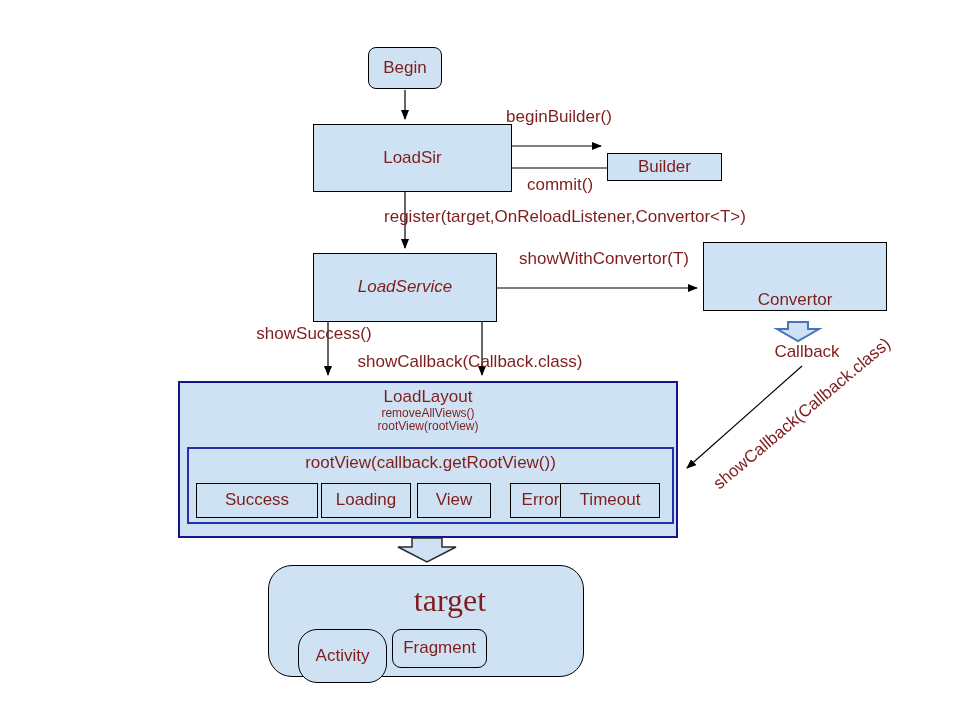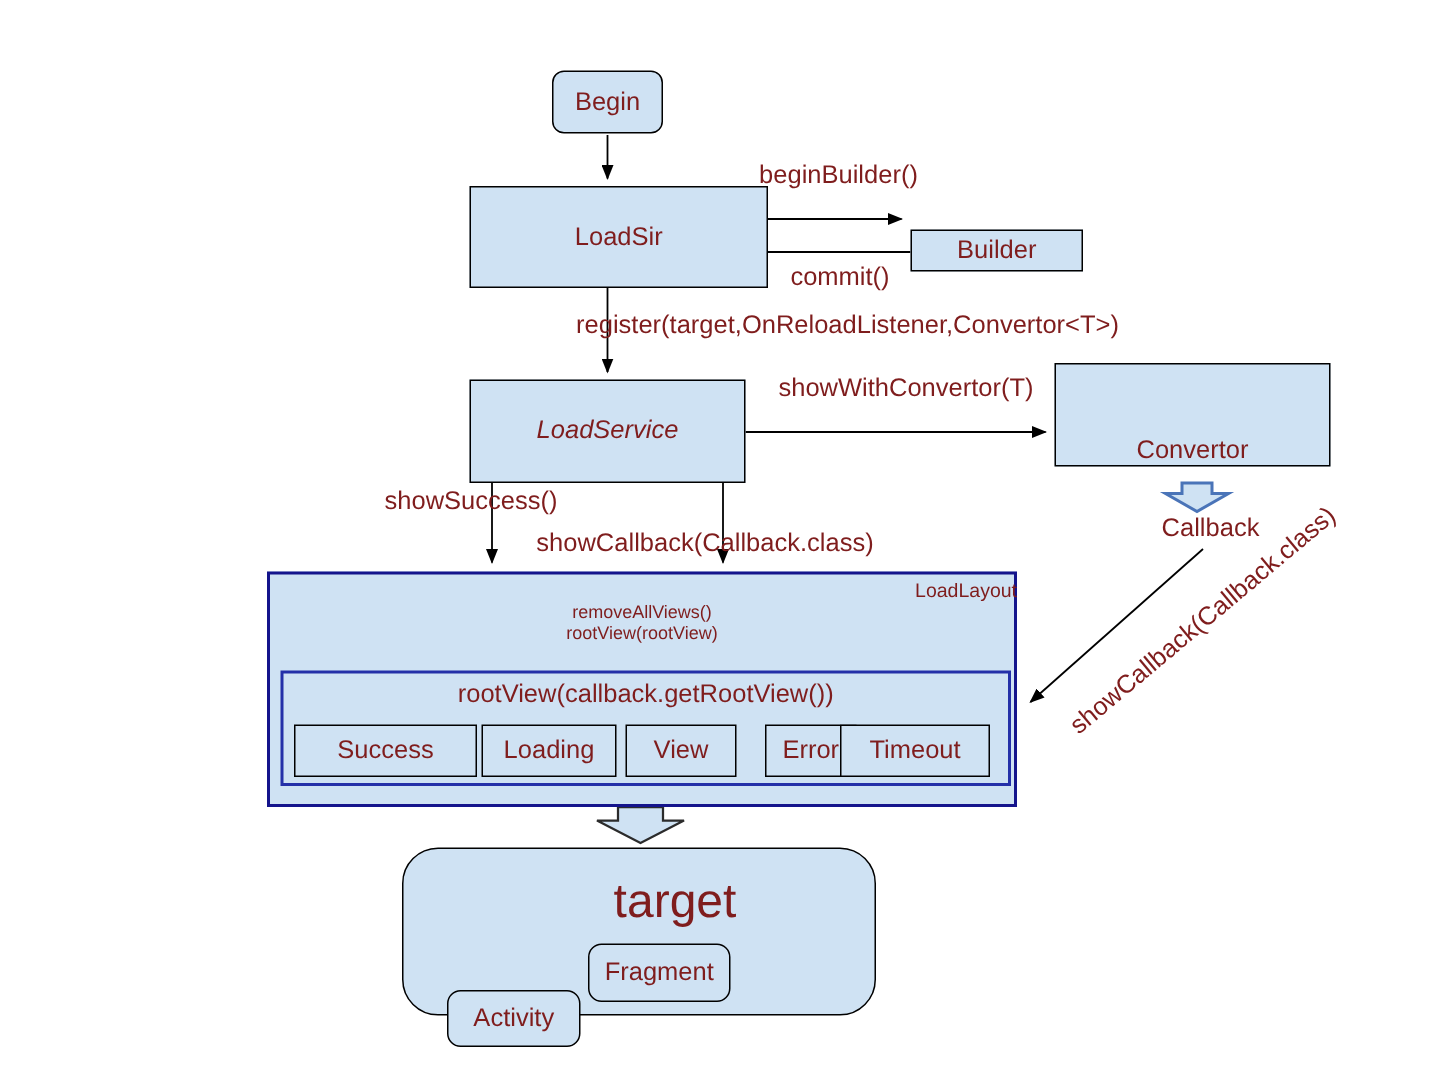--- a/index.html
+++ b/index.html
@@ -28,21 +28,21 @@
   .navy { border: 2px solid #14148c; }
   .navy-inner { border: 2px solid #2430a8; }
   .label {
     position: absolute;
     font-size: 17px;
     line-height: 1.15;
     text-align: center;
     white-space: nowrap;
   }
   .layout-head { text-align: center; }
-  .layout-head .t { font-size: 13px; text-align: right; }
+  .layout-head .t { font-size: 17px; }
   .layout-head .m { font-size: 12px; }
   .diag {
     transform: rotate(-40deg);
   }
   .target-title { font-size: 32px; }
   .small-rounded { border-radius: 9px; }
   .big-rounded { border-radius: 24px; }
 </style>
 </head>
 <body>
@@ -110,23 +110,23 @@
   </div>
   <div class="box" style="left:510px; top:483px; width:61px; height:35px;">
     <span>Error</span>
   </div>
   <div class="box" style="left:560px; top:483px; width:100px; height:35px;">
     <span>Timeout</span>
   </div>
 
   <div class="box big-rounded" style="left:268px; top:565px; width:316px; height:112px;"></div>
 
-  <div class="label target-title" style="left:268px; top:582px; width:364px;">target</div>
+  <div class="label target-title" style="left:268px; top:582px; width:364px;font-family:Liberation Serif, serif;">target</div>
 
-  <div class="box small-rounded" style="left:298px; top:660px; width:89px; height:38px;">
+  <div class="box small-rounded" style="left:298px; top:629px; width:89px; height:54px;border-radius:19px;">
     <span>Activity</span>
   </div>
   <div class="box small-rounded" style="left:392px; top:629px; width:95px; height:39px;">
     <span>Fragment</span>
   </div>
 
   <div class="label" style="left:459px; top:107px; width:200px;">beginBuilder()</div>
 
   <div class="label" style="left:460px; top:175px; width:200px;">commit()</div>
 

